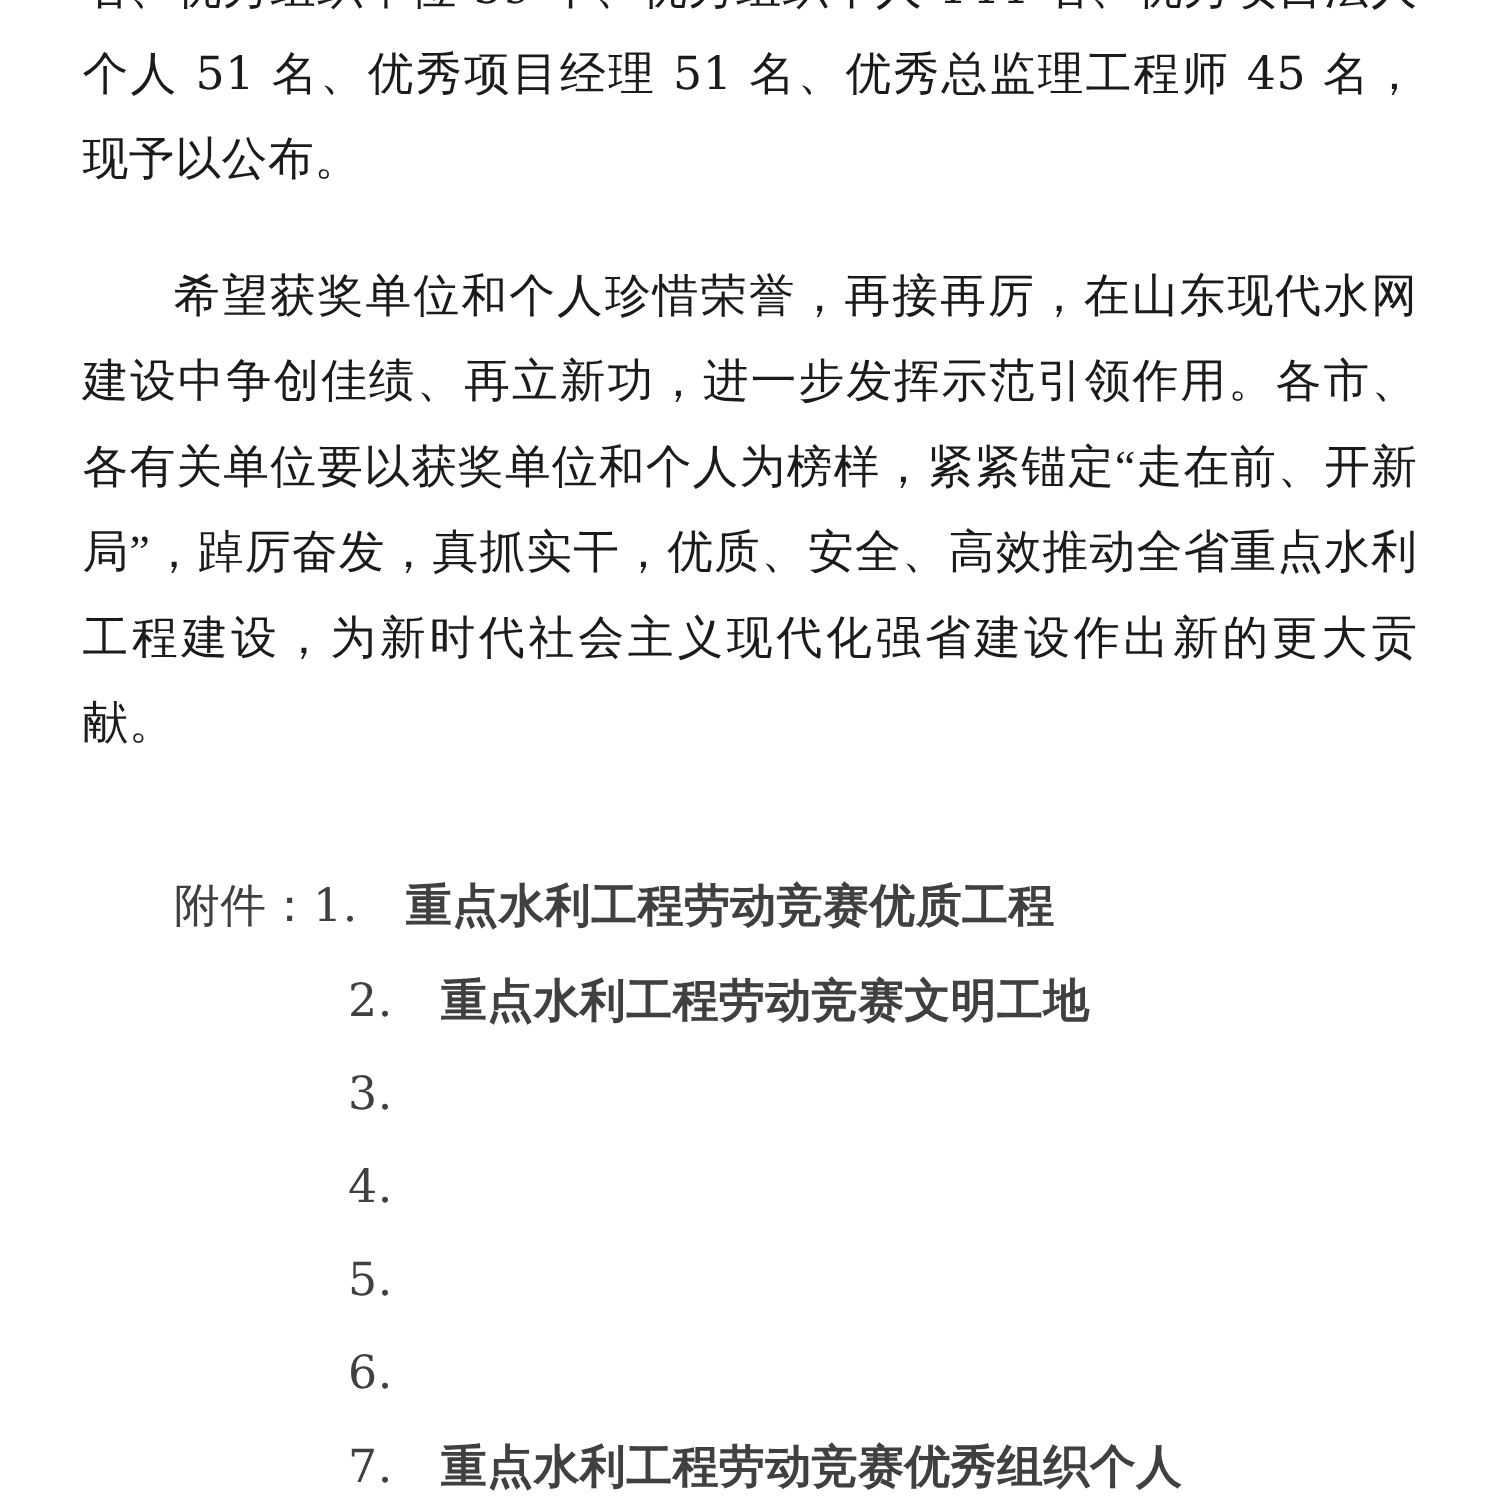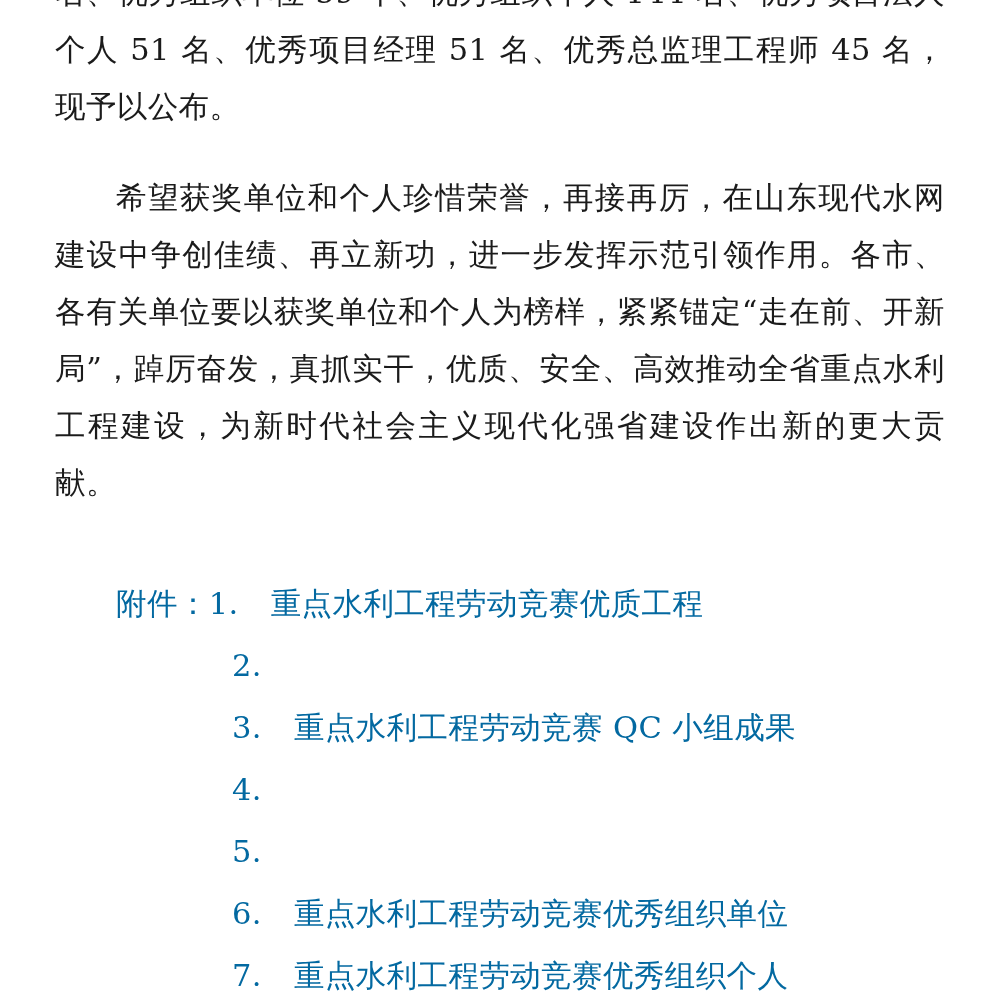--- a/index.html
+++ b/index.html
@@ -30,50 +30,52 @@
     text-justify: inter-ideograph;
     color: #1b1b1b;
     margin: 0;
   }
   .para.cut-top {
     
     margin-top: -36px;
   }
   .para.indent {
     text-indent: 61px;
+    font-family: Liberation Serif, serif;
   }
   .para-gap {
     height: 34px;
   }
   .attach-block {
     margin-top: 62px;
     padding-left: 61px;
   }
   .attach-row {
     display: flex;
     align-items: baseline;
     font-size: 30.5px;
     line-height: 62px;
-    color: #0369a1;
+    color: #404040;
     letter-spacing: 0.4px;
   }
   .attach-label {
     white-space: nowrap;
   }
   .attach-num {
     width: 62px;
     flex: 0 0 62px;
     white-space: nowrap;
   }
   .attach-spacer {
     width: 116px;
     flex: 0 0 116px;
   }
   .attach-text {
     white-space: nowrap;
+    font-weight: bold;
   }
 </style>
 </head>
 <body>
 
 <div class="page">
   <div class="doc-body">
 
     <p class="para cut-top">名、优秀组织单位 59 个、优秀组织个人 144 名、优秀项目法人个人 51 名、优秀项目经理 51 名、优秀总监理工程师 45 名，现予以公布。</p>
 
@@ -85,42 +87,41 @@
 
       <div class="attach-row">
         <span class="attach-label">附件：</span>
         <span class="attach-num">1.</span>
         <span class="attach-text">重点水利工程劳动竞赛优质工程</span>
       </div>
 
       <div class="attach-row">
         <span class="attach-spacer"></span>
         <span class="attach-num">2.</span>
+        <span class="attach-text">重点水利工程劳动竞赛文明工地</span>
       </div>
 
       <div class="attach-row">
         <span class="attach-spacer"></span>
         <span class="attach-num">3.</span>
-        <span class="attach-text">重点水利工程劳动竞赛 QC 小组成果</span>
       </div>
 
       <div class="attach-row">
         <span class="attach-spacer"></span>
         <span class="attach-num">4.</span>
       </div>
 
       <div class="attach-row">
         <span class="attach-spacer"></span>
         <span class="attach-num">5.</span>
       </div>
 
       <div class="attach-row">
         <span class="attach-spacer"></span>
         <span class="attach-num">6.</span>
-        <span class="attach-text">重点水利工程劳动竞赛优秀组织单位</span>
       </div>
 
       <div class="attach-row">
         <span class="attach-spacer"></span>
         <span class="attach-num">7.</span>
         <span class="attach-text">重点水利工程劳动竞赛优秀组织个人</span>
       </div>
 
     </div>
   </div>

